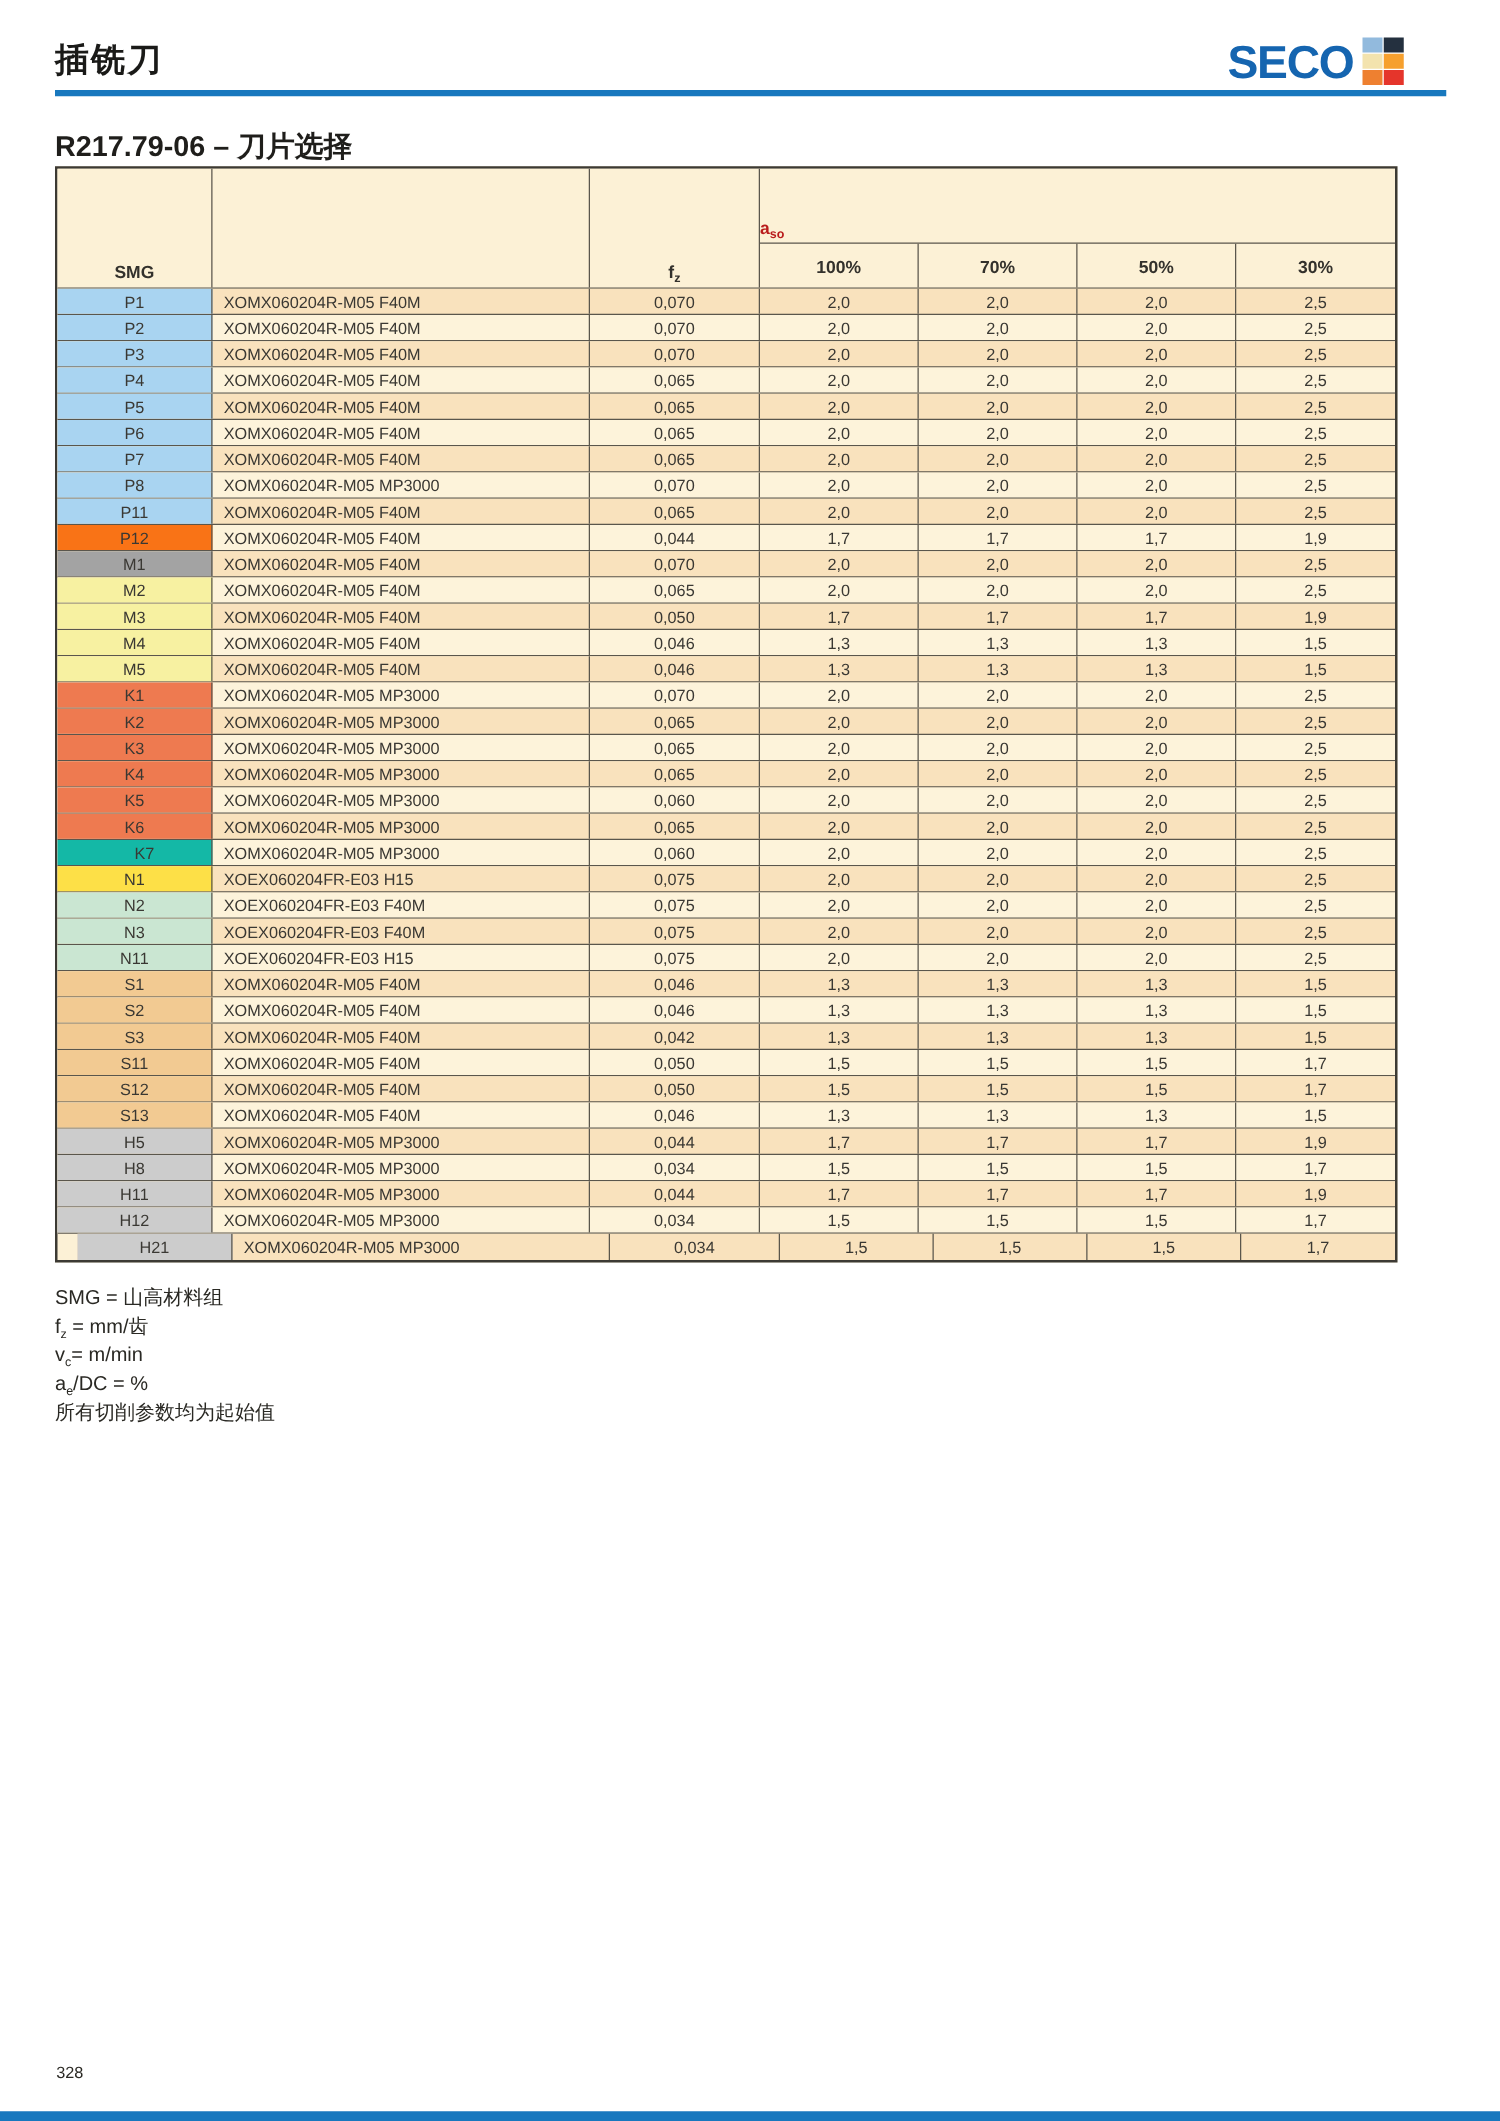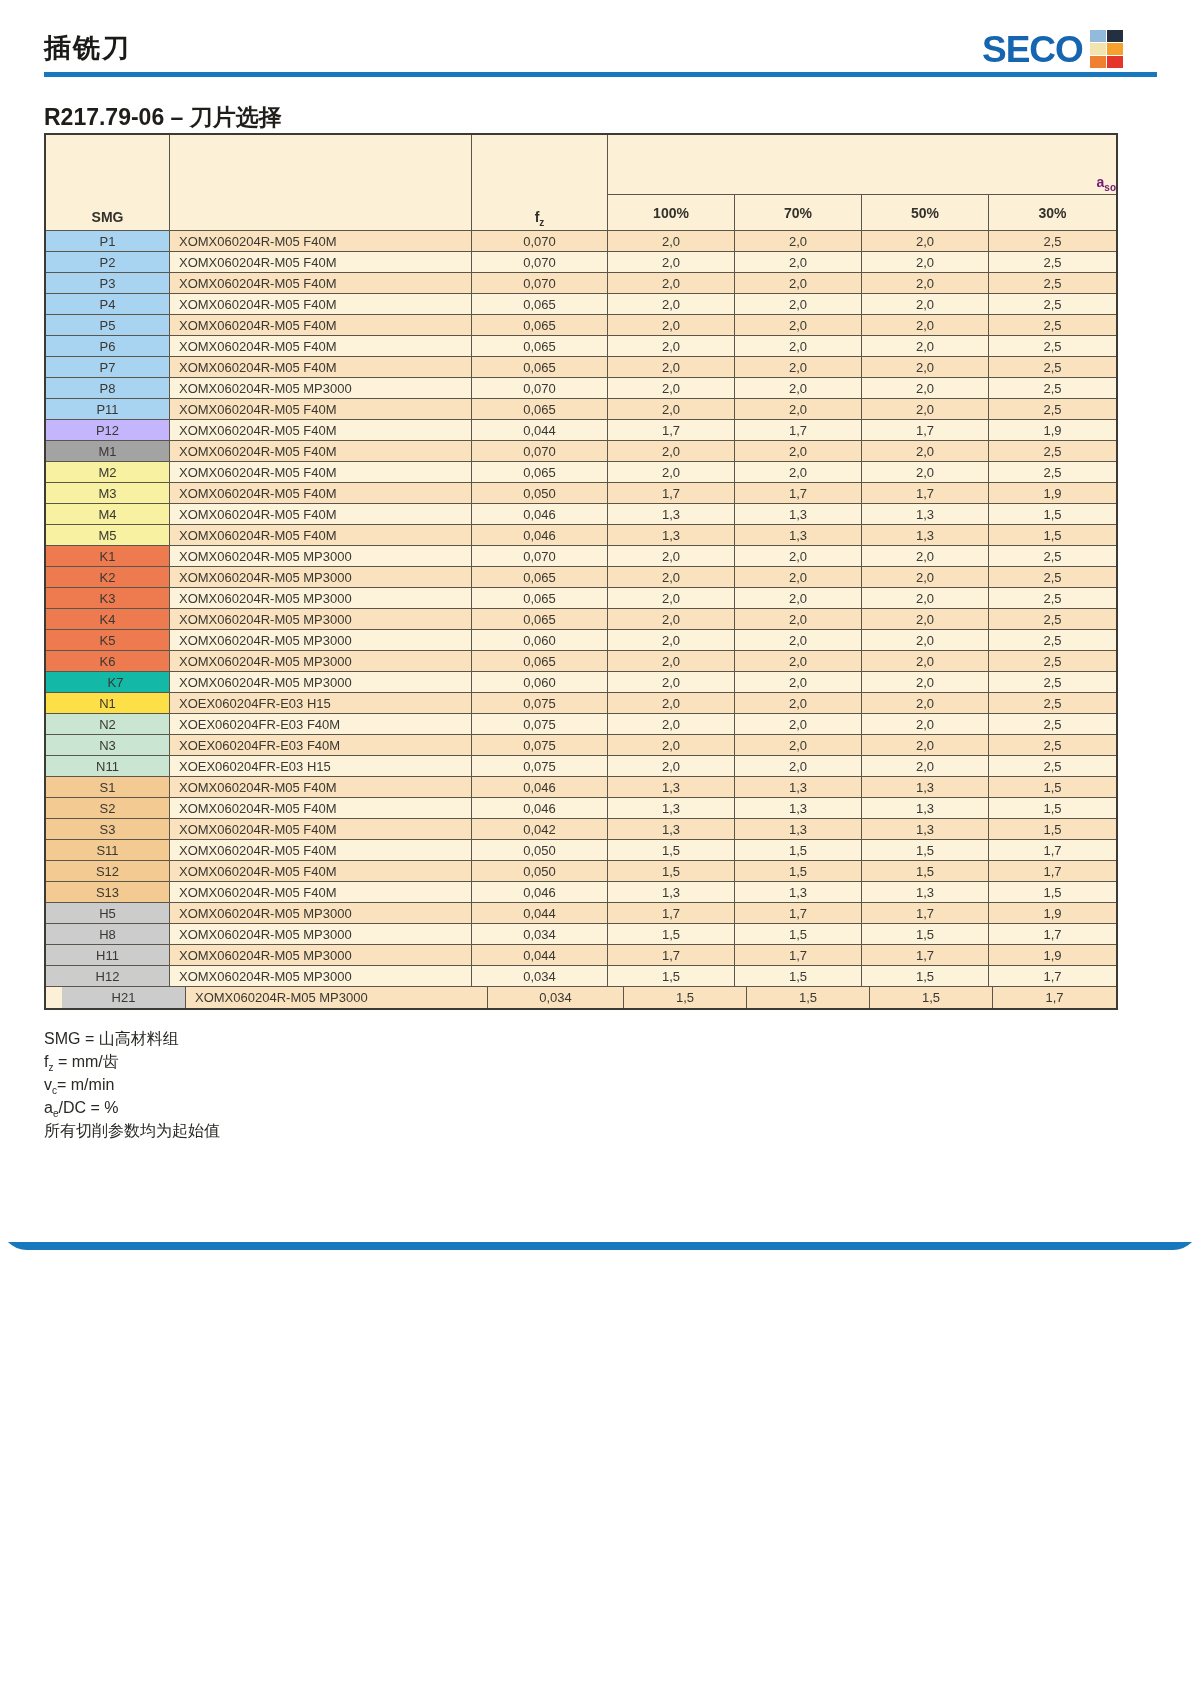--- a/index.html
+++ b/index.html
@@ -1,37 +1,37 @@
 <!DOCTYPE html>
 <html><head>
 <meta charset="utf-8">
 <style>
   * { margin:0; padding:0; box-sizing:border-box; }
   html,body { background:#ffffff; }
   body { font-family:"Liberation Sans", sans-serif; color:#2a2924; }
-  .page { position:relative; width:1200px; height:1250px; background:#ffffff; overflow:hidden;border-radius:27px; }
+  .page { position:relative; width:1200px; height:1697px; background:#ffffff; overflow:hidden; }
 
   
   .page-title { position:absolute; left:44px; top:30px; font-size:27px; font-weight:bold; letter-spacing:2px; color:#1a1a18; }
   .logo { position:absolute; left:982px; top:30px; display:flex; align-items:center; gap:7px; }
   .logo-text { font-size:37px; font-weight:800; color:#1565b0; letter-spacing:-1px; line-height:1; }
   .logo-squares { display:grid; grid-template-columns:repeat(2,16px); grid-auto-rows:12px; gap:1px; }
   .logo-squares .sq { display:block; width:16px; height:12px; }
   .rule { position:absolute; left:44px; top:72px; width:1113px; height:5px; }
   .section-title { position:absolute; left:44px; top:102px; font-size:23px; font-weight:bold; color:#1f1e1b; }
 
   
   :root { --bi:#5a564c; --bo:#3c3a34; }
   .tbl { position:absolute; left:44px; top:133px; width:1074px; border:2px solid var(--bo); background:#fcf1d6; }
   .thead { display:grid; grid-template-columns:124px 302px 136px repeat(4,1fr); grid-template-rows:60px 35px; background:#fcf1d6; border-bottom:1px solid var(--bi); }
   .hc { display:flex; align-items:flex-end; justify-content:center; padding-bottom:5px; font-size:14px; font-weight:bold; color:#33312c; }
   .hc-smg { grid-row:1/3; grid-column:1; border-right:1px solid var(--bi); }
   .hc-insert { grid-row:1/3; grid-column:2; border-right:1px solid var(--bi); }
   .hc-fz { grid-row:1/3; grid-column:3; border-right:1px solid var(--bi); }
-  .aso-cell { grid-row:1; grid-column:4/8; border-bottom:1px solid var(--bi); display:flex; align-items:flex-end; justify-content:flex-end; padding-bottom:4px; font-size:14px; font-weight:bold; color:#701a75; }
+  .aso-cell { grid-row:1; grid-column:4/8; border-bottom:1px solid var(--bi); display:flex; align-items:flex-end; justify-content:flex-start; padding-bottom:4px; font-size:14px; font-weight:bold; color:#b91c1c; }
   .pct { grid-row:2; display:flex; align-items:center; justify-content:center; font-size:14px; font-weight:bold; color:#33312c; border-right:1px solid var(--bi); }
   .pct.last { border-right:none; }
   .pct-1 { grid-column:4; } .pct-2 { grid-column:5; } .pct-3 { grid-column:6; } .pct-4 { grid-column:7; }
   sub { font-size:10px; line-height:0; }
 
   .trow { display:grid; grid-template-columns:124px 302px 136px repeat(4,1fr); height:21px; border-bottom:1px solid var(--bi); }
   .trow:last-child { border-bottom:none;margin-left:16px; }
   .trow.dark { background:#f9e2bd; }
   .trow.light { background:#fdf3da; }
   .td { display:flex; align-items:center; justify-content:center; font-size:13px; color:#3a3833; border-right:1px solid var(--bi); overflow:hidden; white-space:nowrap; }
@@ -161,21 +161,21 @@
         <div class="trow dark">
       <div class="td td-smg" style="background: rgb(169, 212, 241);">P11</div>
       <div class="td td-insert">XOMX060204R-M05 F40M</div>
       <div class="td td-num">0,065</div>
       <div class="td td-num">2,0</div>
       <div class="td td-num">2,0</div>
       <div class="td td-num">2,0</div>
       <div class="td td-num td-last">2,5</div>
     </div>
         <div class="trow light">
-      <div class="td td-smg" style="background: #c4b5fd;">P12</div>
+      <div class="td td-smg" style="background: #f97316;">P12</div>
       <div class="td td-insert">XOMX060204R-M05 F40M</div>
       <div class="td td-num">0,044</div>
       <div class="td td-num">1,7</div>
       <div class="td td-num">1,7</div>
       <div class="td td-num">1,7</div>
       <div class="td td-num td-last">1,9</div>
     </div>
         <div class="trow dark">
       <div class="td td-smg" style="background: #a3a3a3;">M1</div>
       <div class="td td-insert">XOMX060204R-M05 F40M</div>

